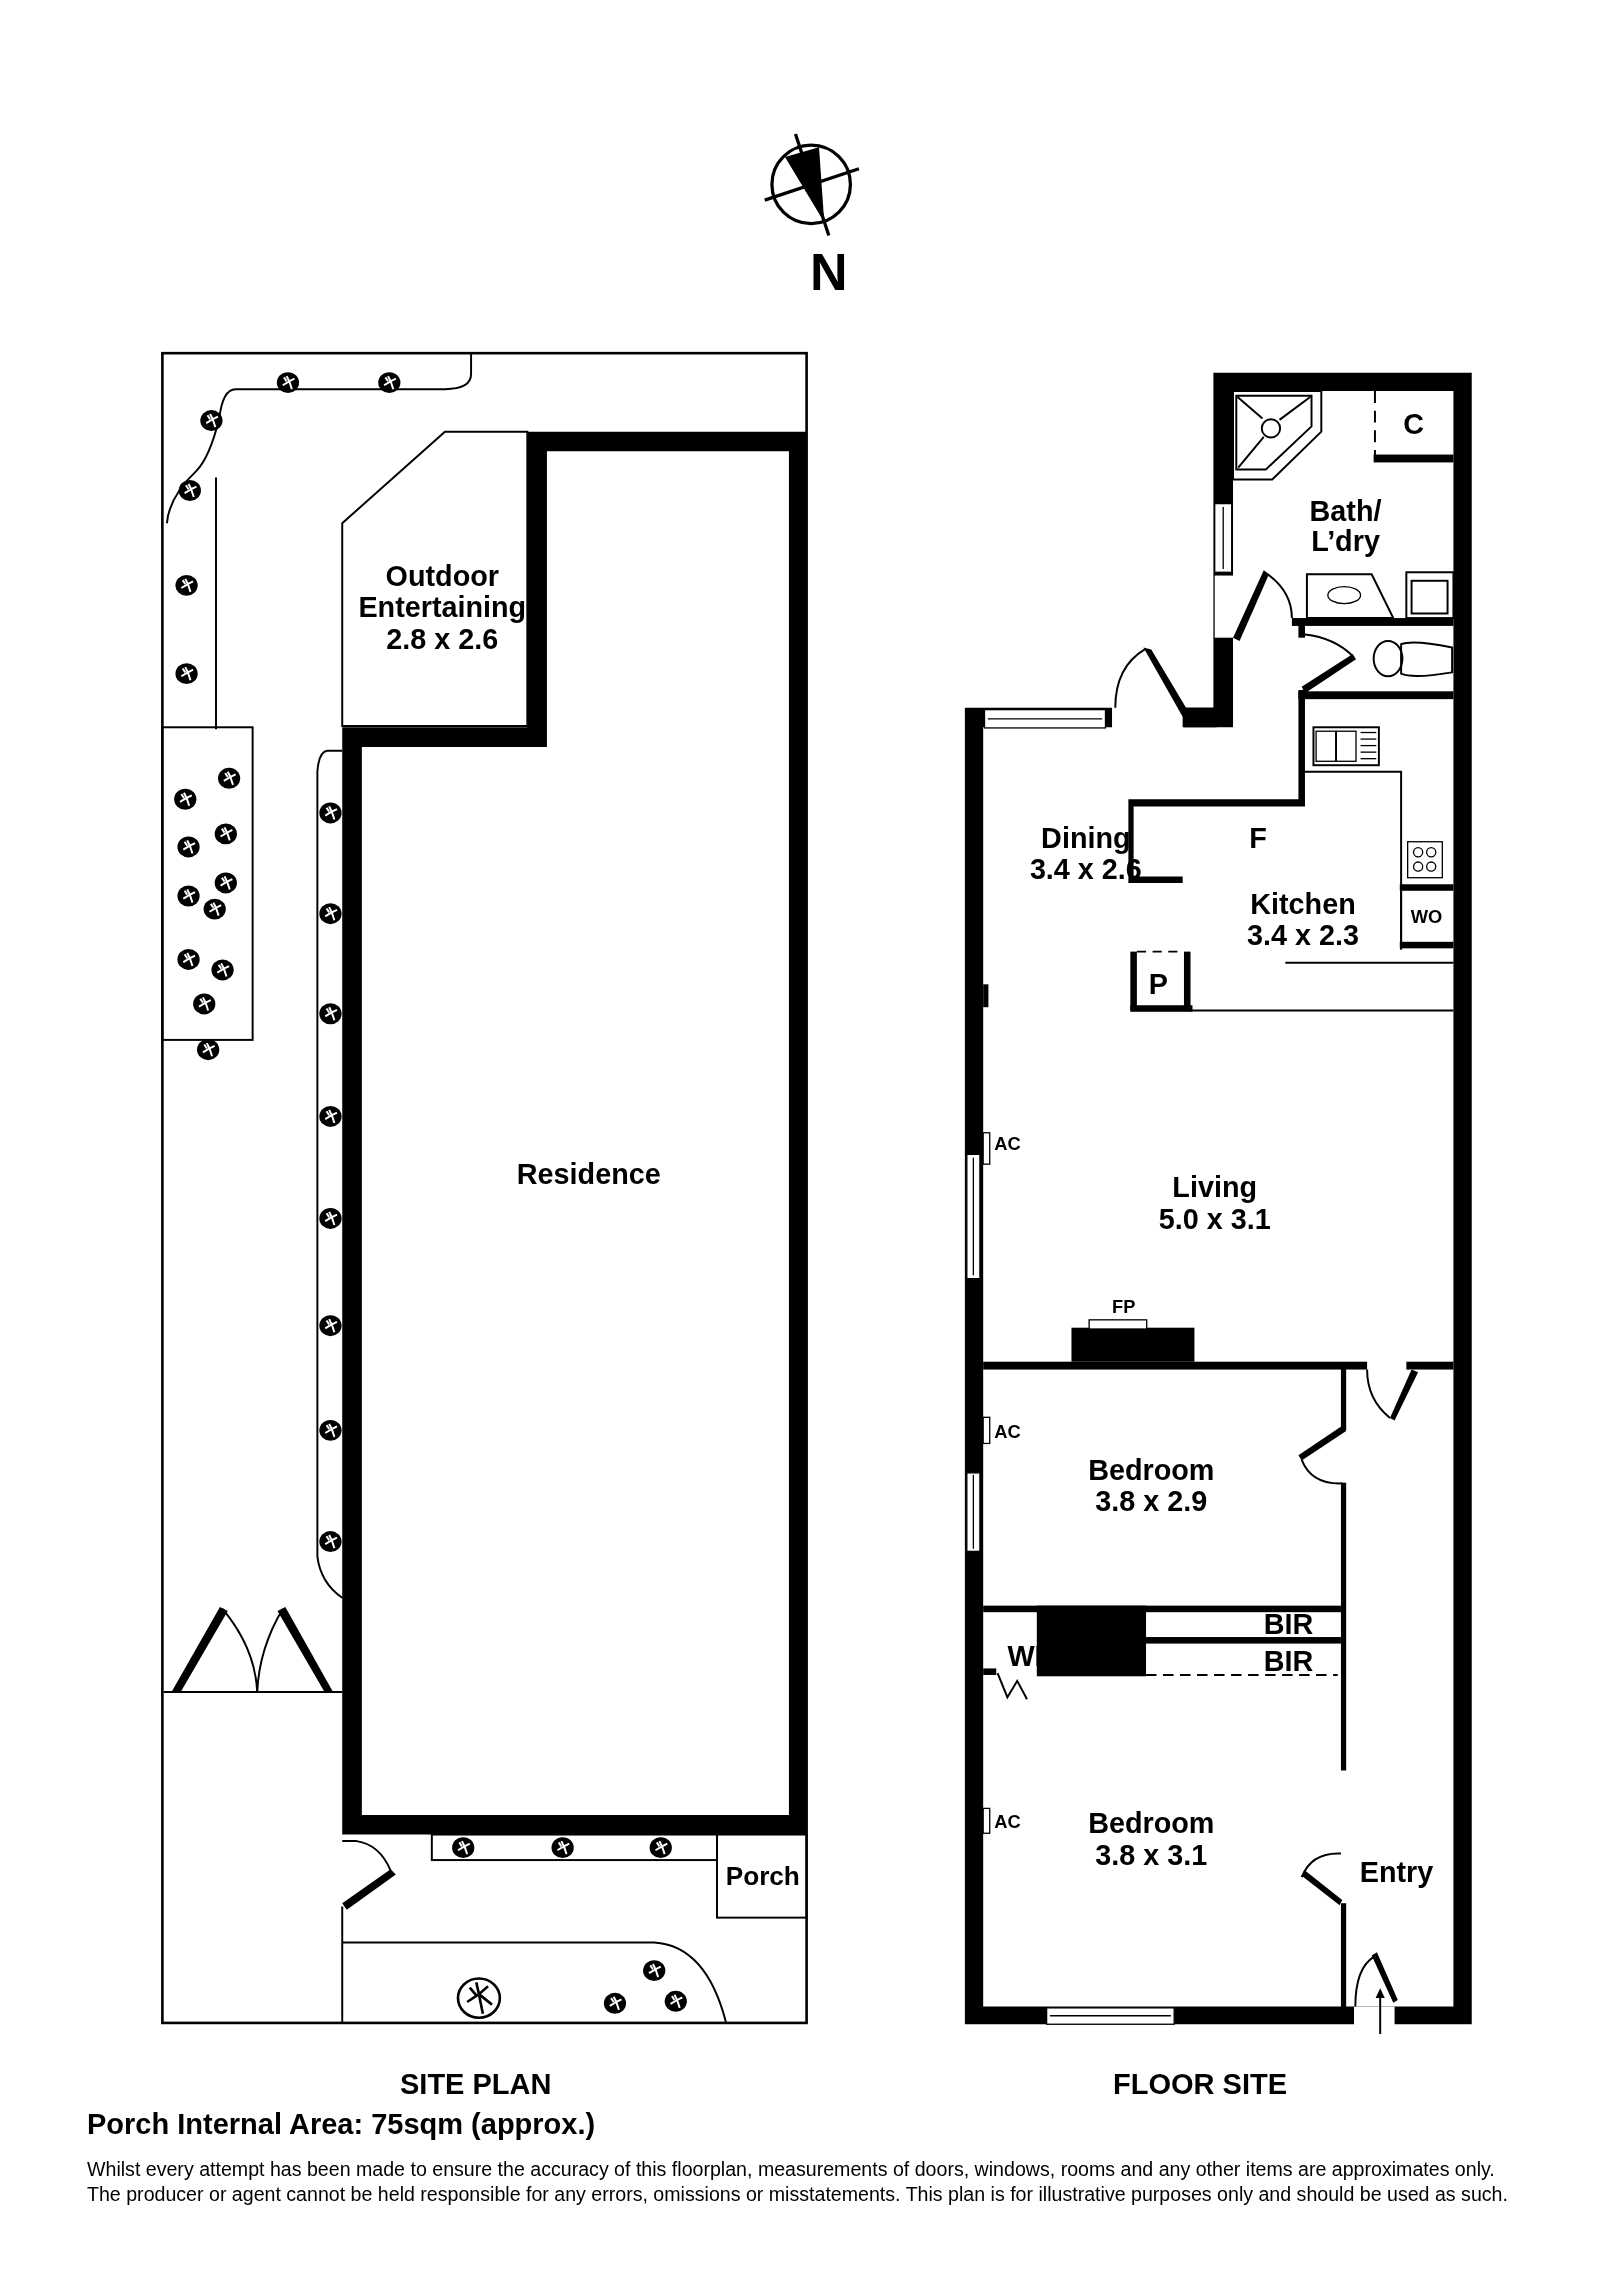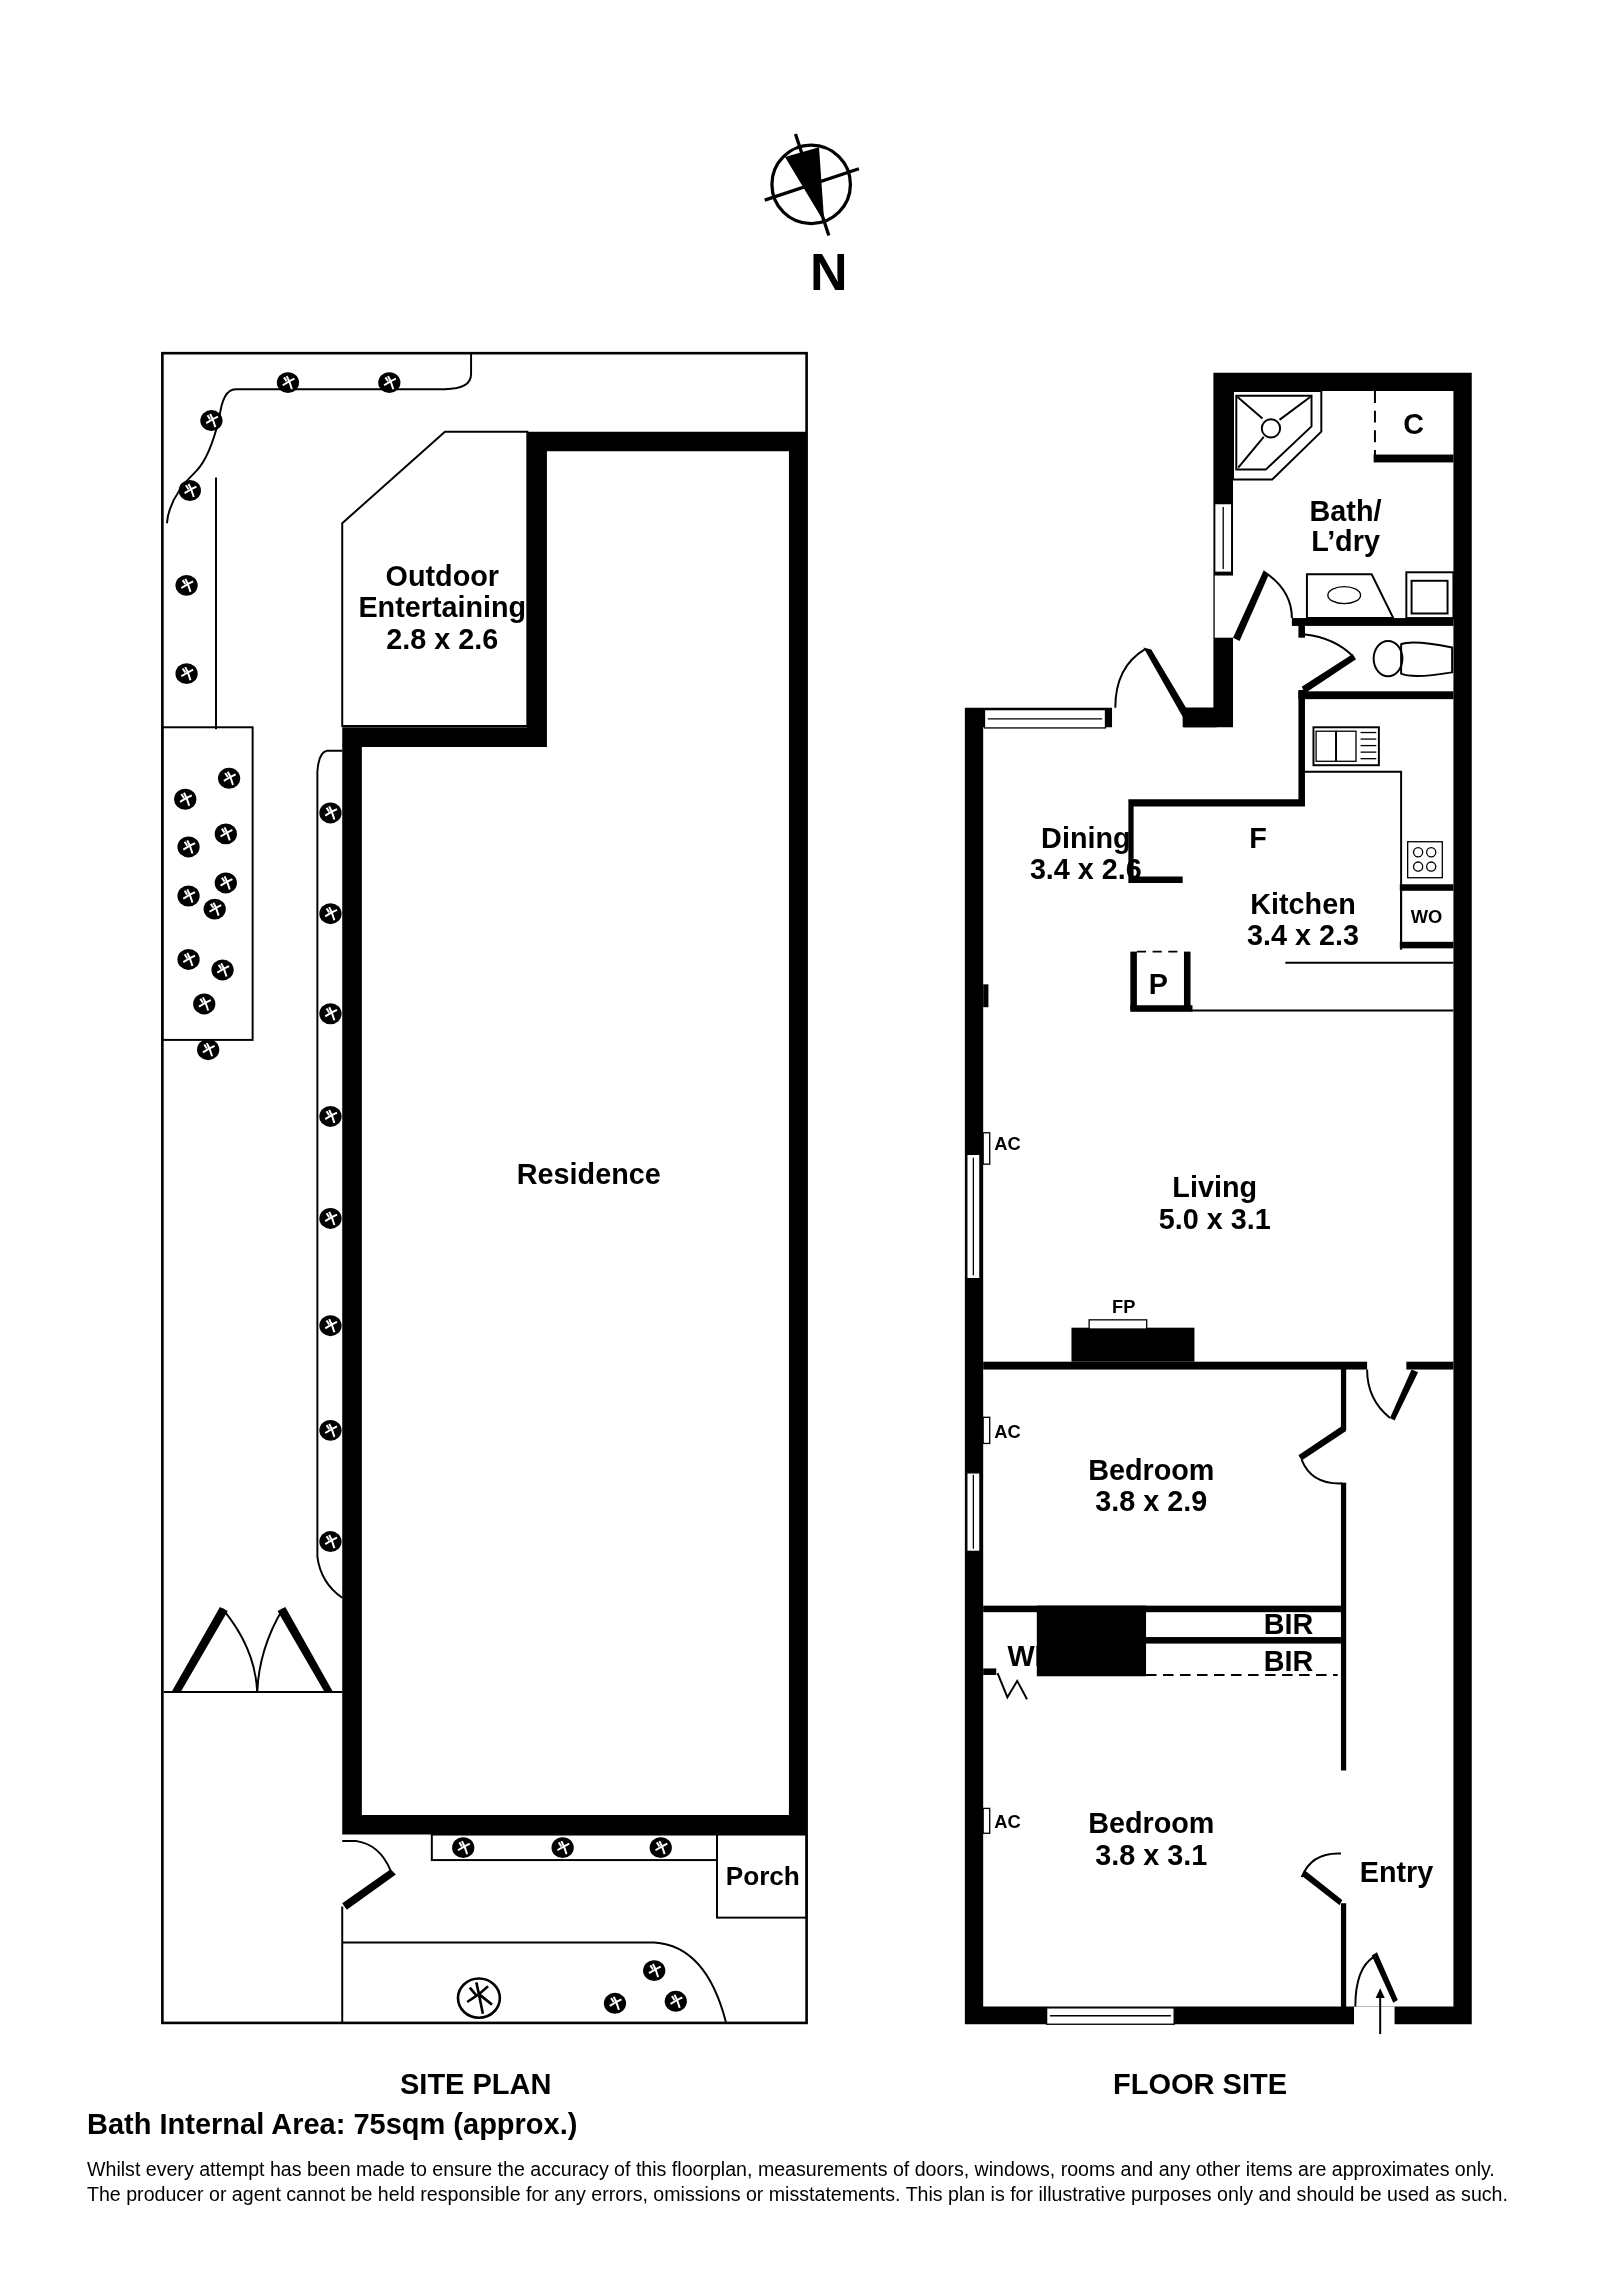--- a/index.html
+++ b/index.html
@@ -263,16 +263,16 @@
     <text class="lbl room" x="1760" y="2851" text-anchor="middle">3.8 x 3.1</text>
     <text class="lbl room" x="2135" y="2877" text-anchor="middle">Entry</text>
   </g>
 </svg>
 
 <div class="north-letter">N</div>
 
 <div class="caption" style="left:400px; top:2062px;">SITE PLAN</div>
 <div class="caption" style="left:1113px; top:2062px;">FLOOR SITE</div>
 
-<div class="total">Bath Internal Area: 75sqm (approx.)</div>
+<div class="total">Porch Internal Area: 75sqm (approx.)</div>
 <div class="disc" style="top:2157px;text-align:right;">Whilst every attempt has been made to ensure the accuracy of this floorplan, measurements of doors, windows, rooms and any other items are approximates only.</div>
 <div class="disc" style="top:2182px;text-align:center;">The producer or agent cannot be held responsible for any errors, omissions or misstatements. This plan is for illustrative purposes only and should be used as such.</div>
 
 
 </body></html>

